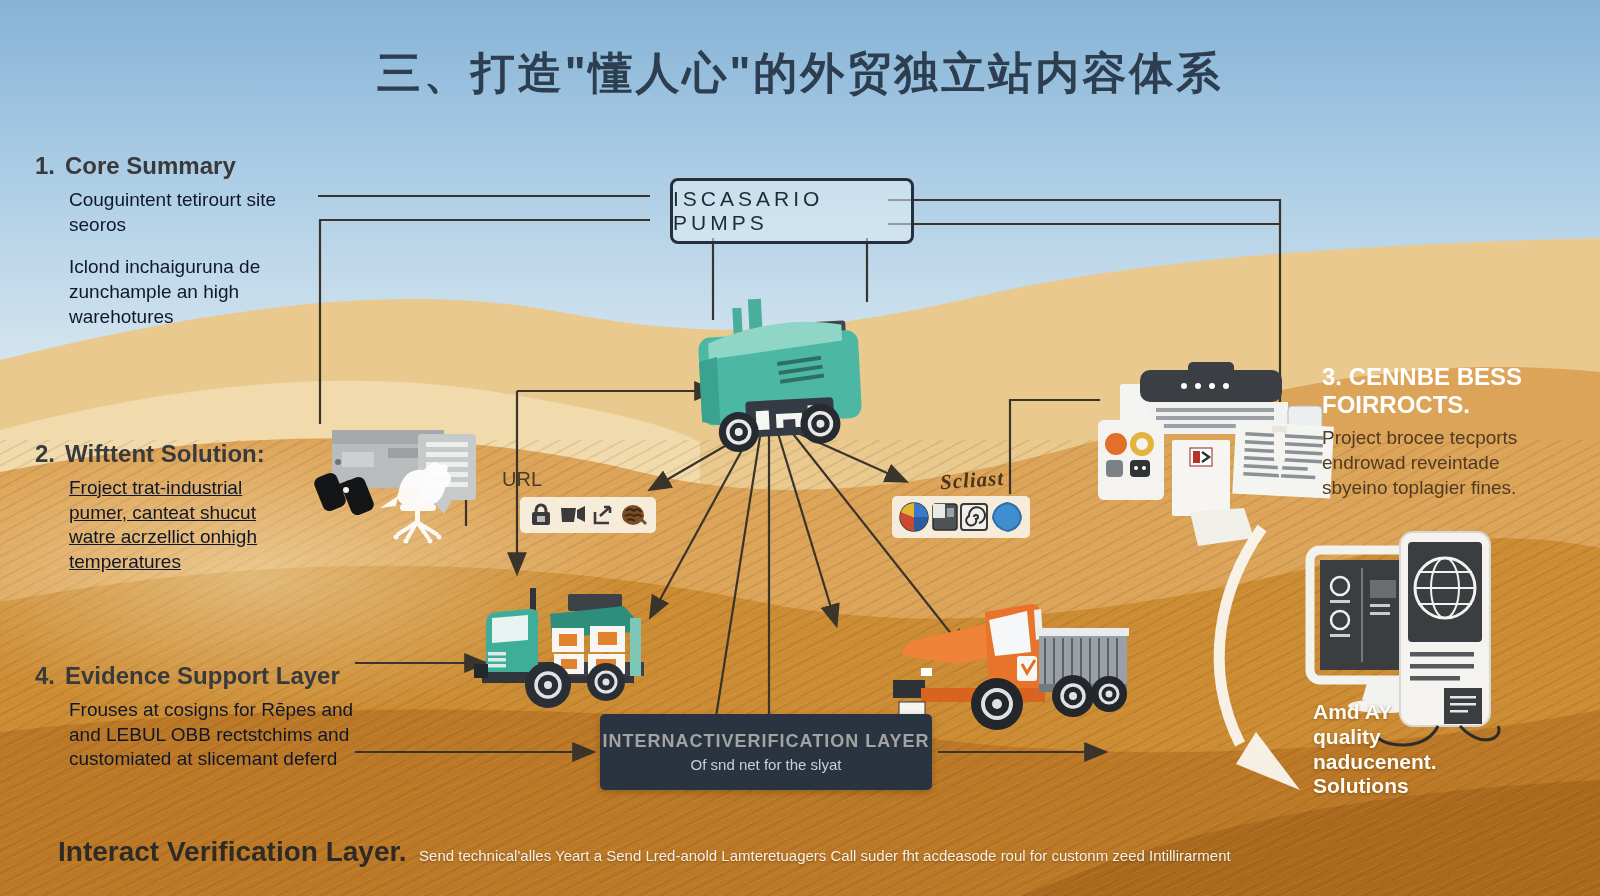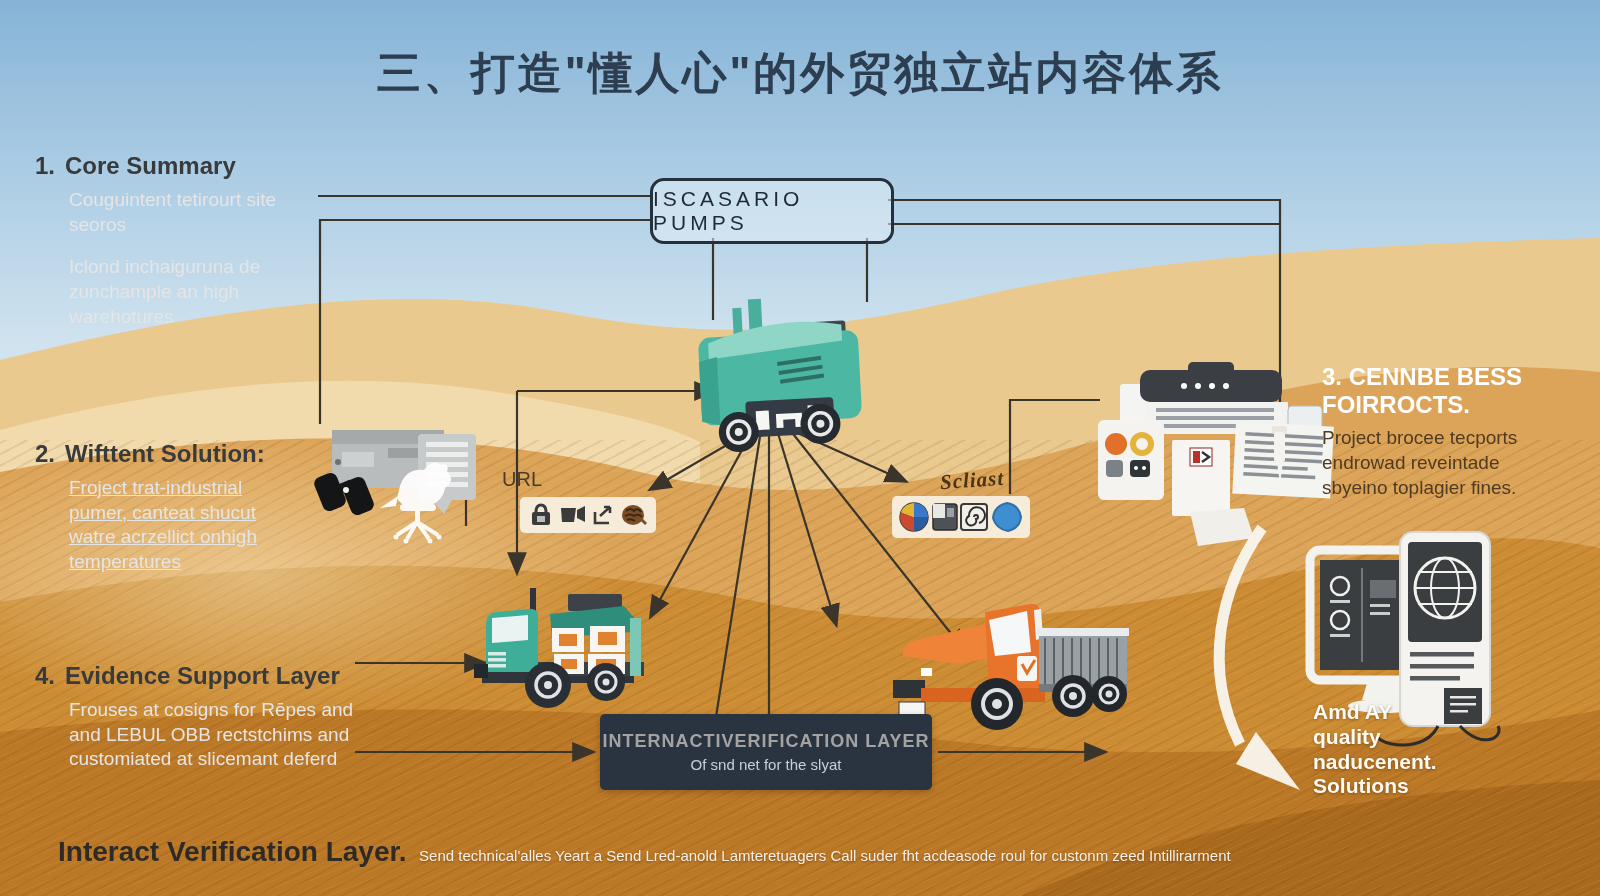--- a/index.html
+++ b/index.html
@@ -12,33 +12,33 @@
   svg.full{position:absolute;left:0;top:0;width:1600px;height:896px;}
   .ripples{position:absolute;left:0;top:440px;right:0;bottom:0;pointer-events:none;
     background:
       radial-gradient(ellipse 520px 200px at 16% 30%, rgba(255,241,205,.45), rgba(255,241,205,0) 70%),
       repeating-linear-gradient(-28deg, rgba(96,48,6,.10) 0 2px, rgba(96,48,6,0) 2px 10px),
       repeating-linear-gradient(-22deg, rgba(255,224,168,.07) 0 1px, rgba(255,224,168,0) 1px 7px);}
   .title{position:absolute;left:0;top:44px;width:100%;text-align:center;
     font-size:44px;font-weight:600;letter-spacing:3px;color:#2d3e50;}
   .block{position:absolute;color:#42403a;}
   .block .head{display:flex;gap:10px;font-weight:bold;font-size:24px;color:#393a3b;}
-  .block .body{margin:8px 0 0 34px;font-size:19px;line-height:1.3;color:#e5e5e5;}
+  .block .body{margin:8px 0 0 34px;font-size:19px;line-height:1.3;color:#0f172a;}
   .b1{left:35px;top:152px;}
   .b1 .body{width:238px;}
   .b1 .p2{margin-top:18px;}
   .b2{left:35px;top:440px;}
   .b2 .body{width:218px;text-decoration:underline;}
   .b4{left:35px;top:662px;}
   .b4 .body{width:292px;}
   .b3{left:1322px;top:363px;width:228px;}
   .b3 .head3{font-weight:bold;font-size:24px;color:#ffffff;line-height:1.15;}
   .b3 .body3{margin-top:8px;font-size:19px;line-height:1.3;color:#503a22;width:218px;}
-  .center-box{position:absolute;left:650px;top:178px;width:238px;height:60px;
-    border:3px solid #24303c;border-radius:14px;background:rgba(226,238,246,.55);
+  .center-box{position:absolute;left:670px;top:178px;width:238px;height:60px;
+    border:3px solid #24303c;border-radius:8px;background:rgba(226,238,246,.55);
     display:flex;align-items:center;justify-content:center;
     font-size:21px;letter-spacing:4px;color:#1f2a36;font-weight:500;}
   .url-label{position:absolute;left:502px;top:468px;font-size:20px;color:#4a3c28;}
   .scliast-label{position:absolute;left:940px;top:468px;font-size:21px;font-style:italic;
     font-weight:600;color:#4a3418;transform:rotate(-4deg);letter-spacing:1px;
     font-family:"Liberation Serif","DejaVu Serif",serif;}
   .chip{position:absolute;border-radius:5px;background:rgba(248,242,229,.92);
     display:flex;align-items:center;justify-content:space-around;padding:0 6px;}
   .chip-url{left:520px;top:497px;width:124px;height:36px;}
   .chip-social{left:892px;top:496px;width:126px;height:42px;}

